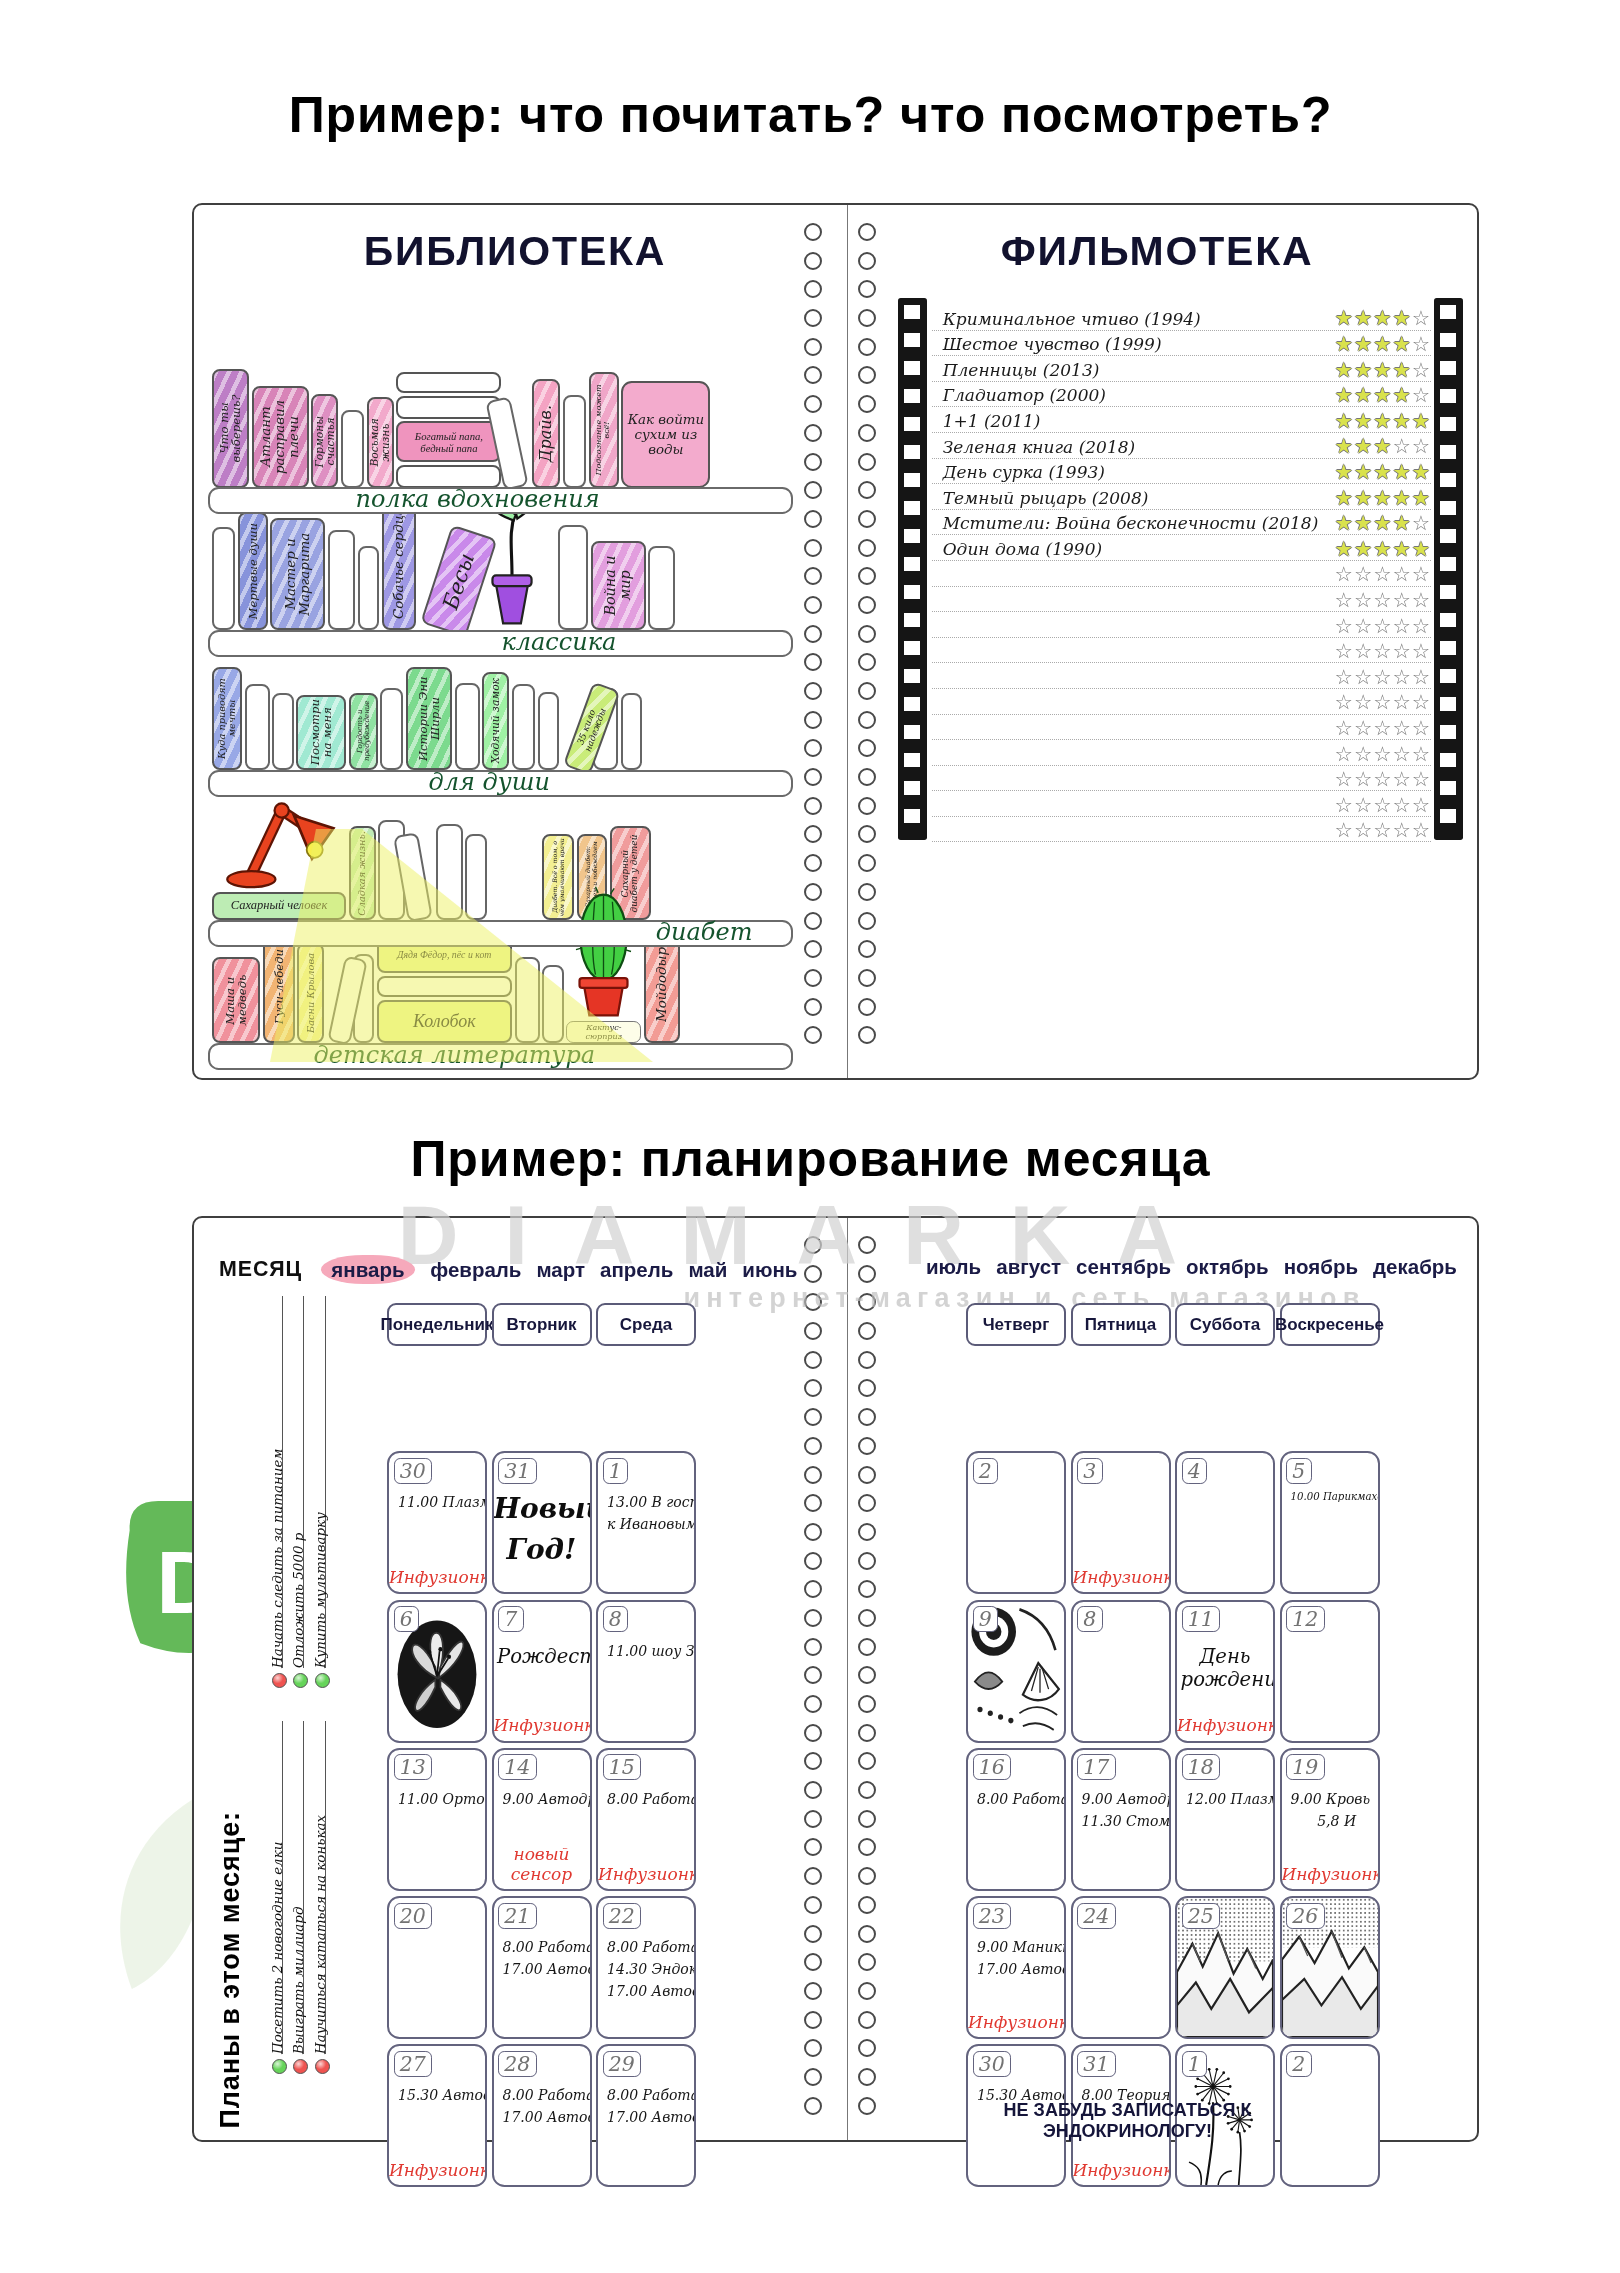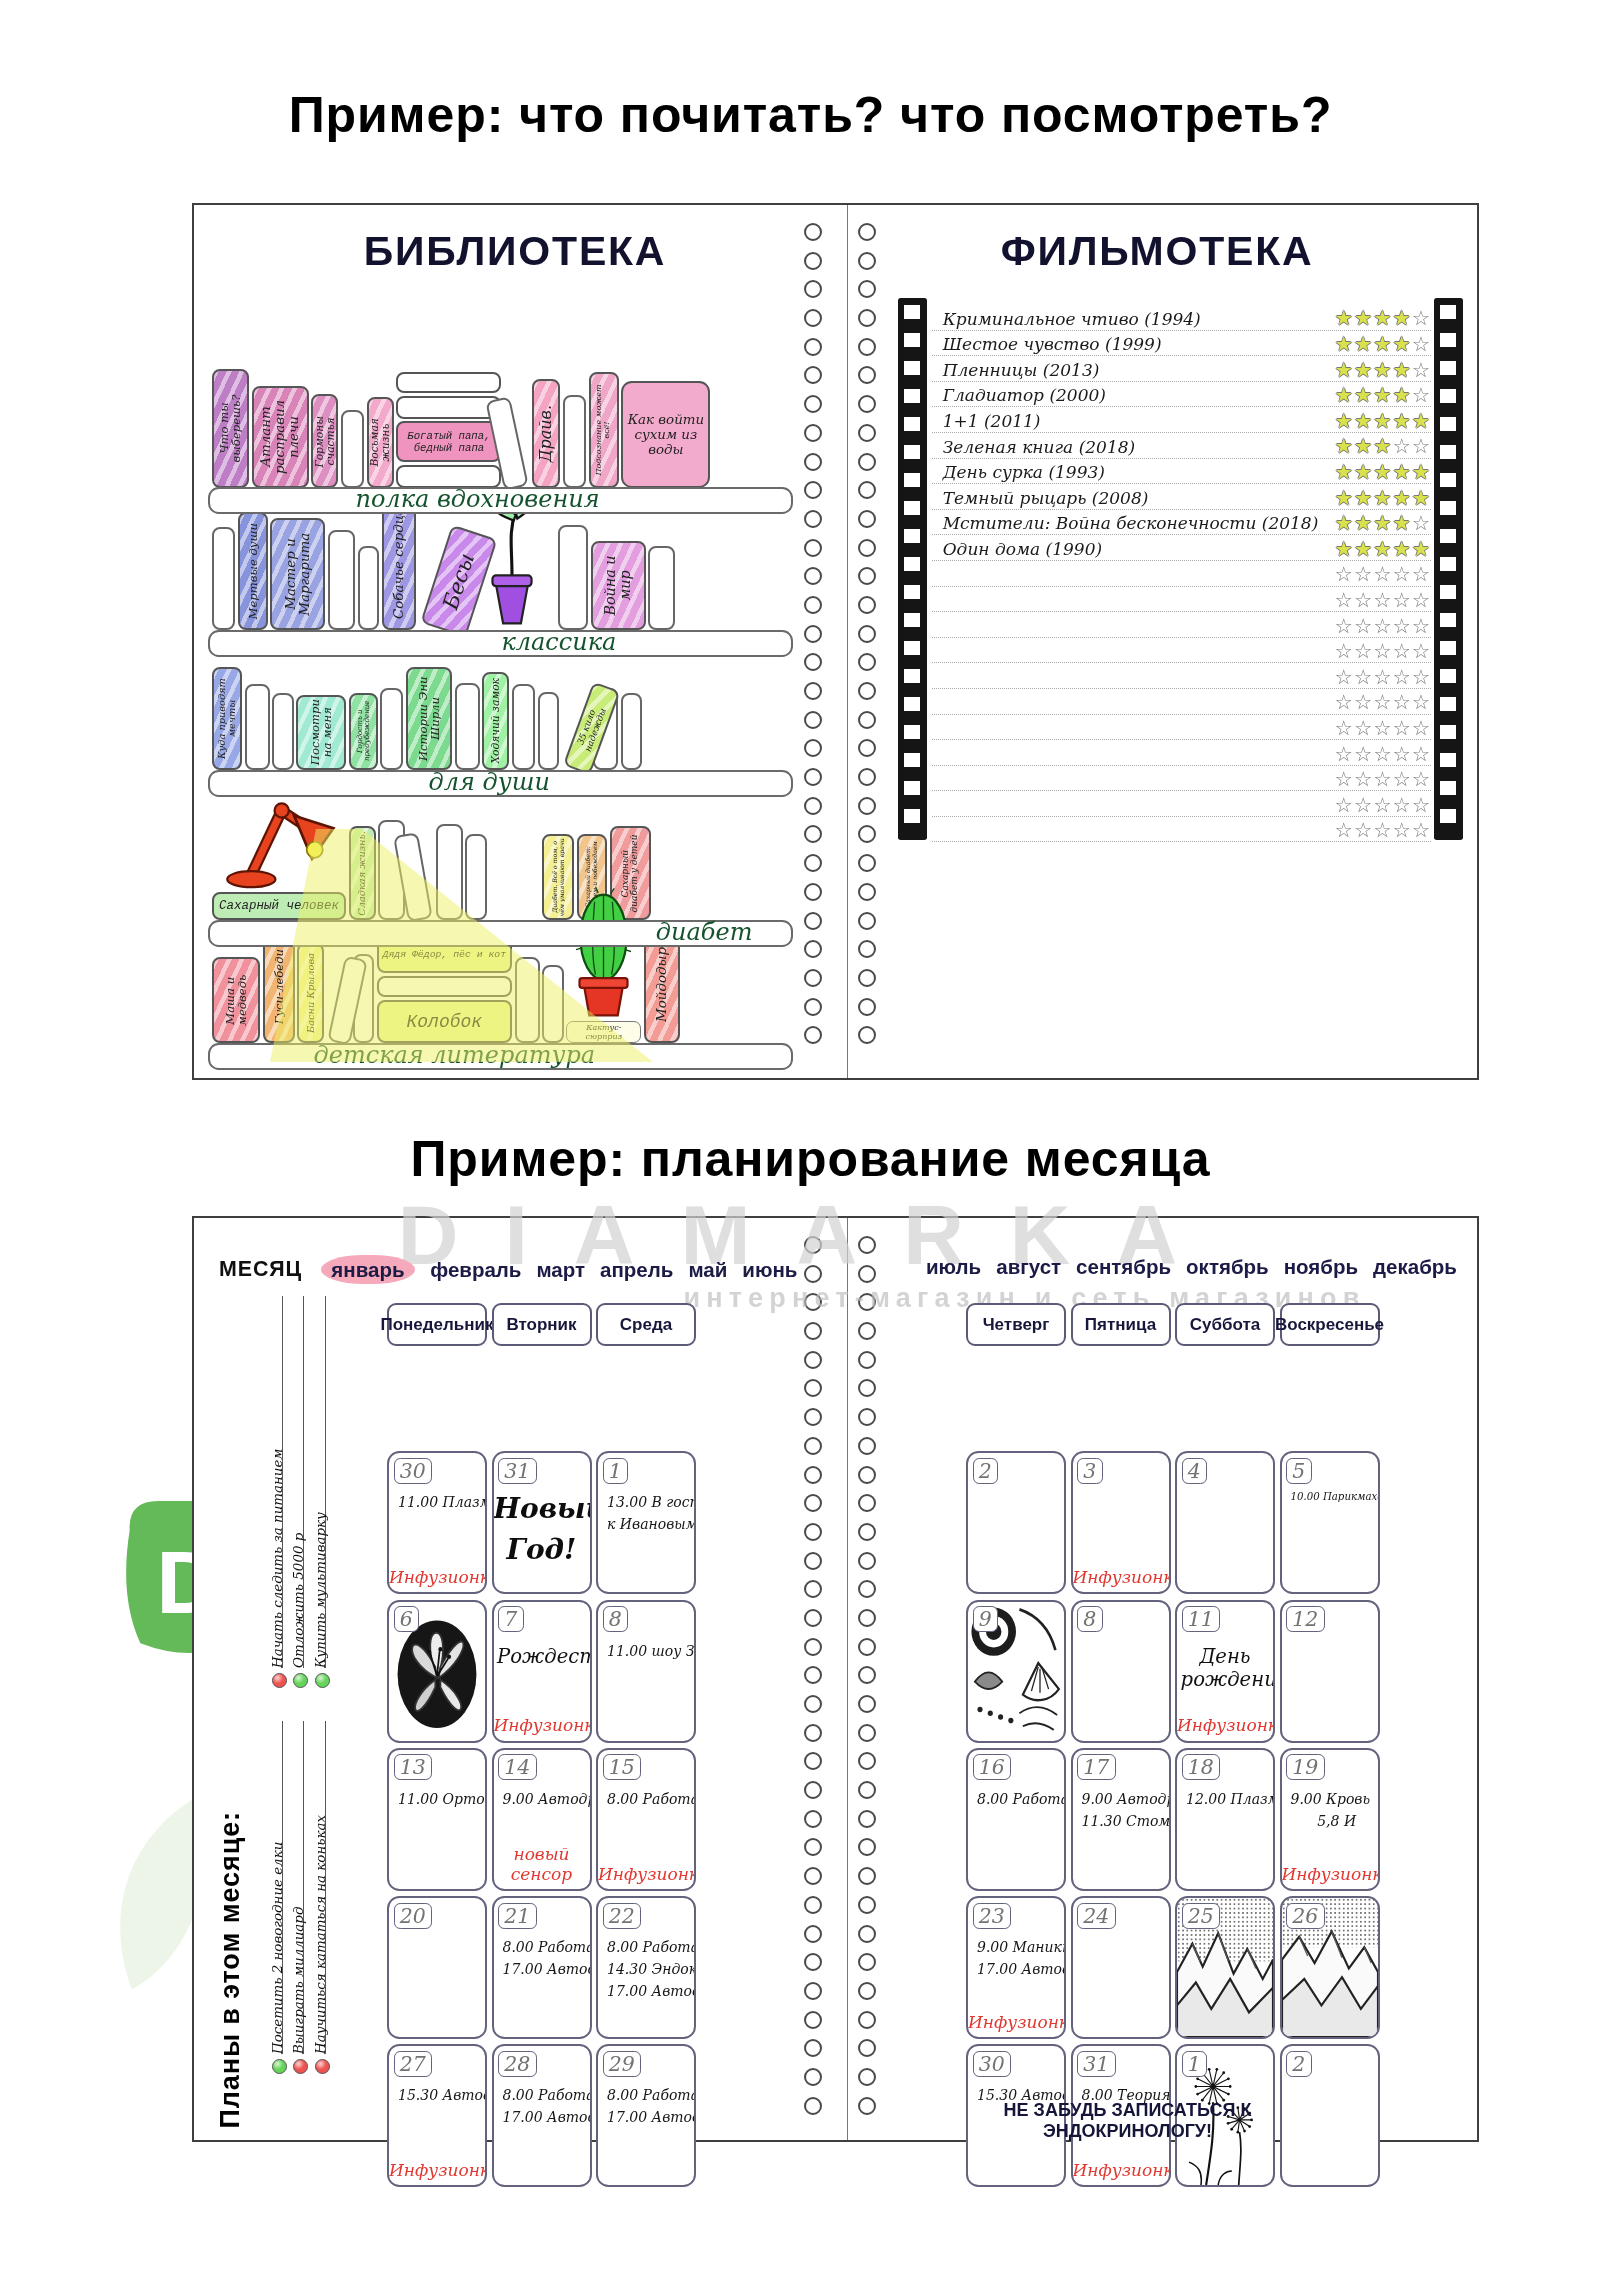--- a/index.html
+++ b/index.html
@@ -8,21 +8,21 @@
   .abs{position:absolute;}
   .sec-title{margin:0;left:0;width:100%;text-align:center;font-size:50px;font-weight:bold;
              color:#000;letter-spacing:0.9px;z-index:3;}
   .t1{top:86px;} .t2{top:1130px;}
   
   .wm-brand{top:1187px;left:0;width:100%;text-align:center;font-size:84px;font-weight:bold;
             letter-spacing:46px;color:#d2d2d2;opacity:.7;z-index:1;}
   .wm-caption{top:1283px;left:588px;width:873px;text-align:center;font-size:27px;font-weight:bold;
               letter-spacing:6.2px;color:#bdbdbd;opacity:.65;z-index:1;}
   
-  .spread{left:192px;width:1283px;border:2.7px solid #3f3f3f;border-radius:0;background:#fff;}
+  .spread{left:192px;width:1283px;border:2.7px solid #3f3f3f;border-radius:10px;background:#fff;}
   #spread1{top:203px;height:873px;}
   #spread2{top:1216px;height:922px;}
   .pagedivider{left:653px;top:0;bottom:0;width:0;border-left:1.8px solid #777;}
   .rings{width:19.6px;}
   .ring{width:18px;height:18px;border:2.7px solid #4a4a4a;border-radius:50%;background:#fff;
         box-sizing:border-box;margin-bottom:10.7px;}
   #rings1L,#rings2L{left:610px;top:18px;} #rings1R,#rings2R{left:664px;top:18px;}
   .page-h{margin:0;top:23px;text-align:center;font-size:41px;font-weight:bold;color:#12122e;letter-spacing:1.8px;}
   .lib-title{left:0;width:642px;} .film-title{left:642px;width:642px;}
   
@@ -33,21 +33,21 @@
               font-size:24px;color:#14532d;white-space:nowrap;z-index:3;}
   .book{border:2.2px solid #555;border-radius:8px;box-sizing:border-box;display:flex;
         align-items:center;justify-content:center;flex:none;
         background-image:repeating-linear-gradient(115deg,rgba(255,255,255,.5) 0 4.5px,rgba(255,255,255,0) 4.5px 11.6px);}
   .blankb{background:#fff !important;background-image:none !important;border-color:#666;}
   .vtext{writing-mode:vertical-rl;transform:rotate(180deg);font-family:"DejaVu Serif",serif;
          font-style:italic;color:#222;max-height:96%;overflow:hidden;text-align:center;line-height:1.05;}
   .stack{display:flex;flex-direction:column;justify-content:flex-end;gap:2.7px;flex:none;}
   .lybook{border:2.2px solid #555;border-radius:8px;box-sizing:border-box;width:100%;
           display:flex;align-items:center;justify-content:center;text-align:center;
-          font-family:Liberation Mono, monospace;font-style:italic;color:#222;
+          font-family:Liberation Serif, serif;font-style:italic;color:#222;
           background-image:repeating-linear-gradient(115deg,rgba(255,255,255,.5) 0 4.5px,rgba(255,255,255,0) 4.5px 11.6px);}
   .widebook{border:2.2px solid #555;border-radius:10.7px;box-sizing:border-box;display:flex;flex:none;
             align-items:center;justify-content:center;text-align:center;padding:3.6px;
             font-family:"DejaVu Serif",serif;font-style:italic;color:#222;
             background-image:repeating-linear-gradient(115deg,rgba(255,255,255,.5) 0 4.5px,rgba(255,255,255,0) 4.5px 11.6px);}
   .beam{left:76px;top:624px;width:383px;height:233px;background:rgba(238,242,100,.5);
         clip-path:polygon(12% 0,24% 0,100% 100%,0 100%);z-index:4;pointer-events:none;}
   .cactustag{background:#fdfde8;border:1.8px solid #777;border-radius:7.1px;font-family:"DejaVu Serif",serif;
              font-style:italic;font-size:8px;text-align:center;padding:0.9px 1.8px;color:#222;}
   

